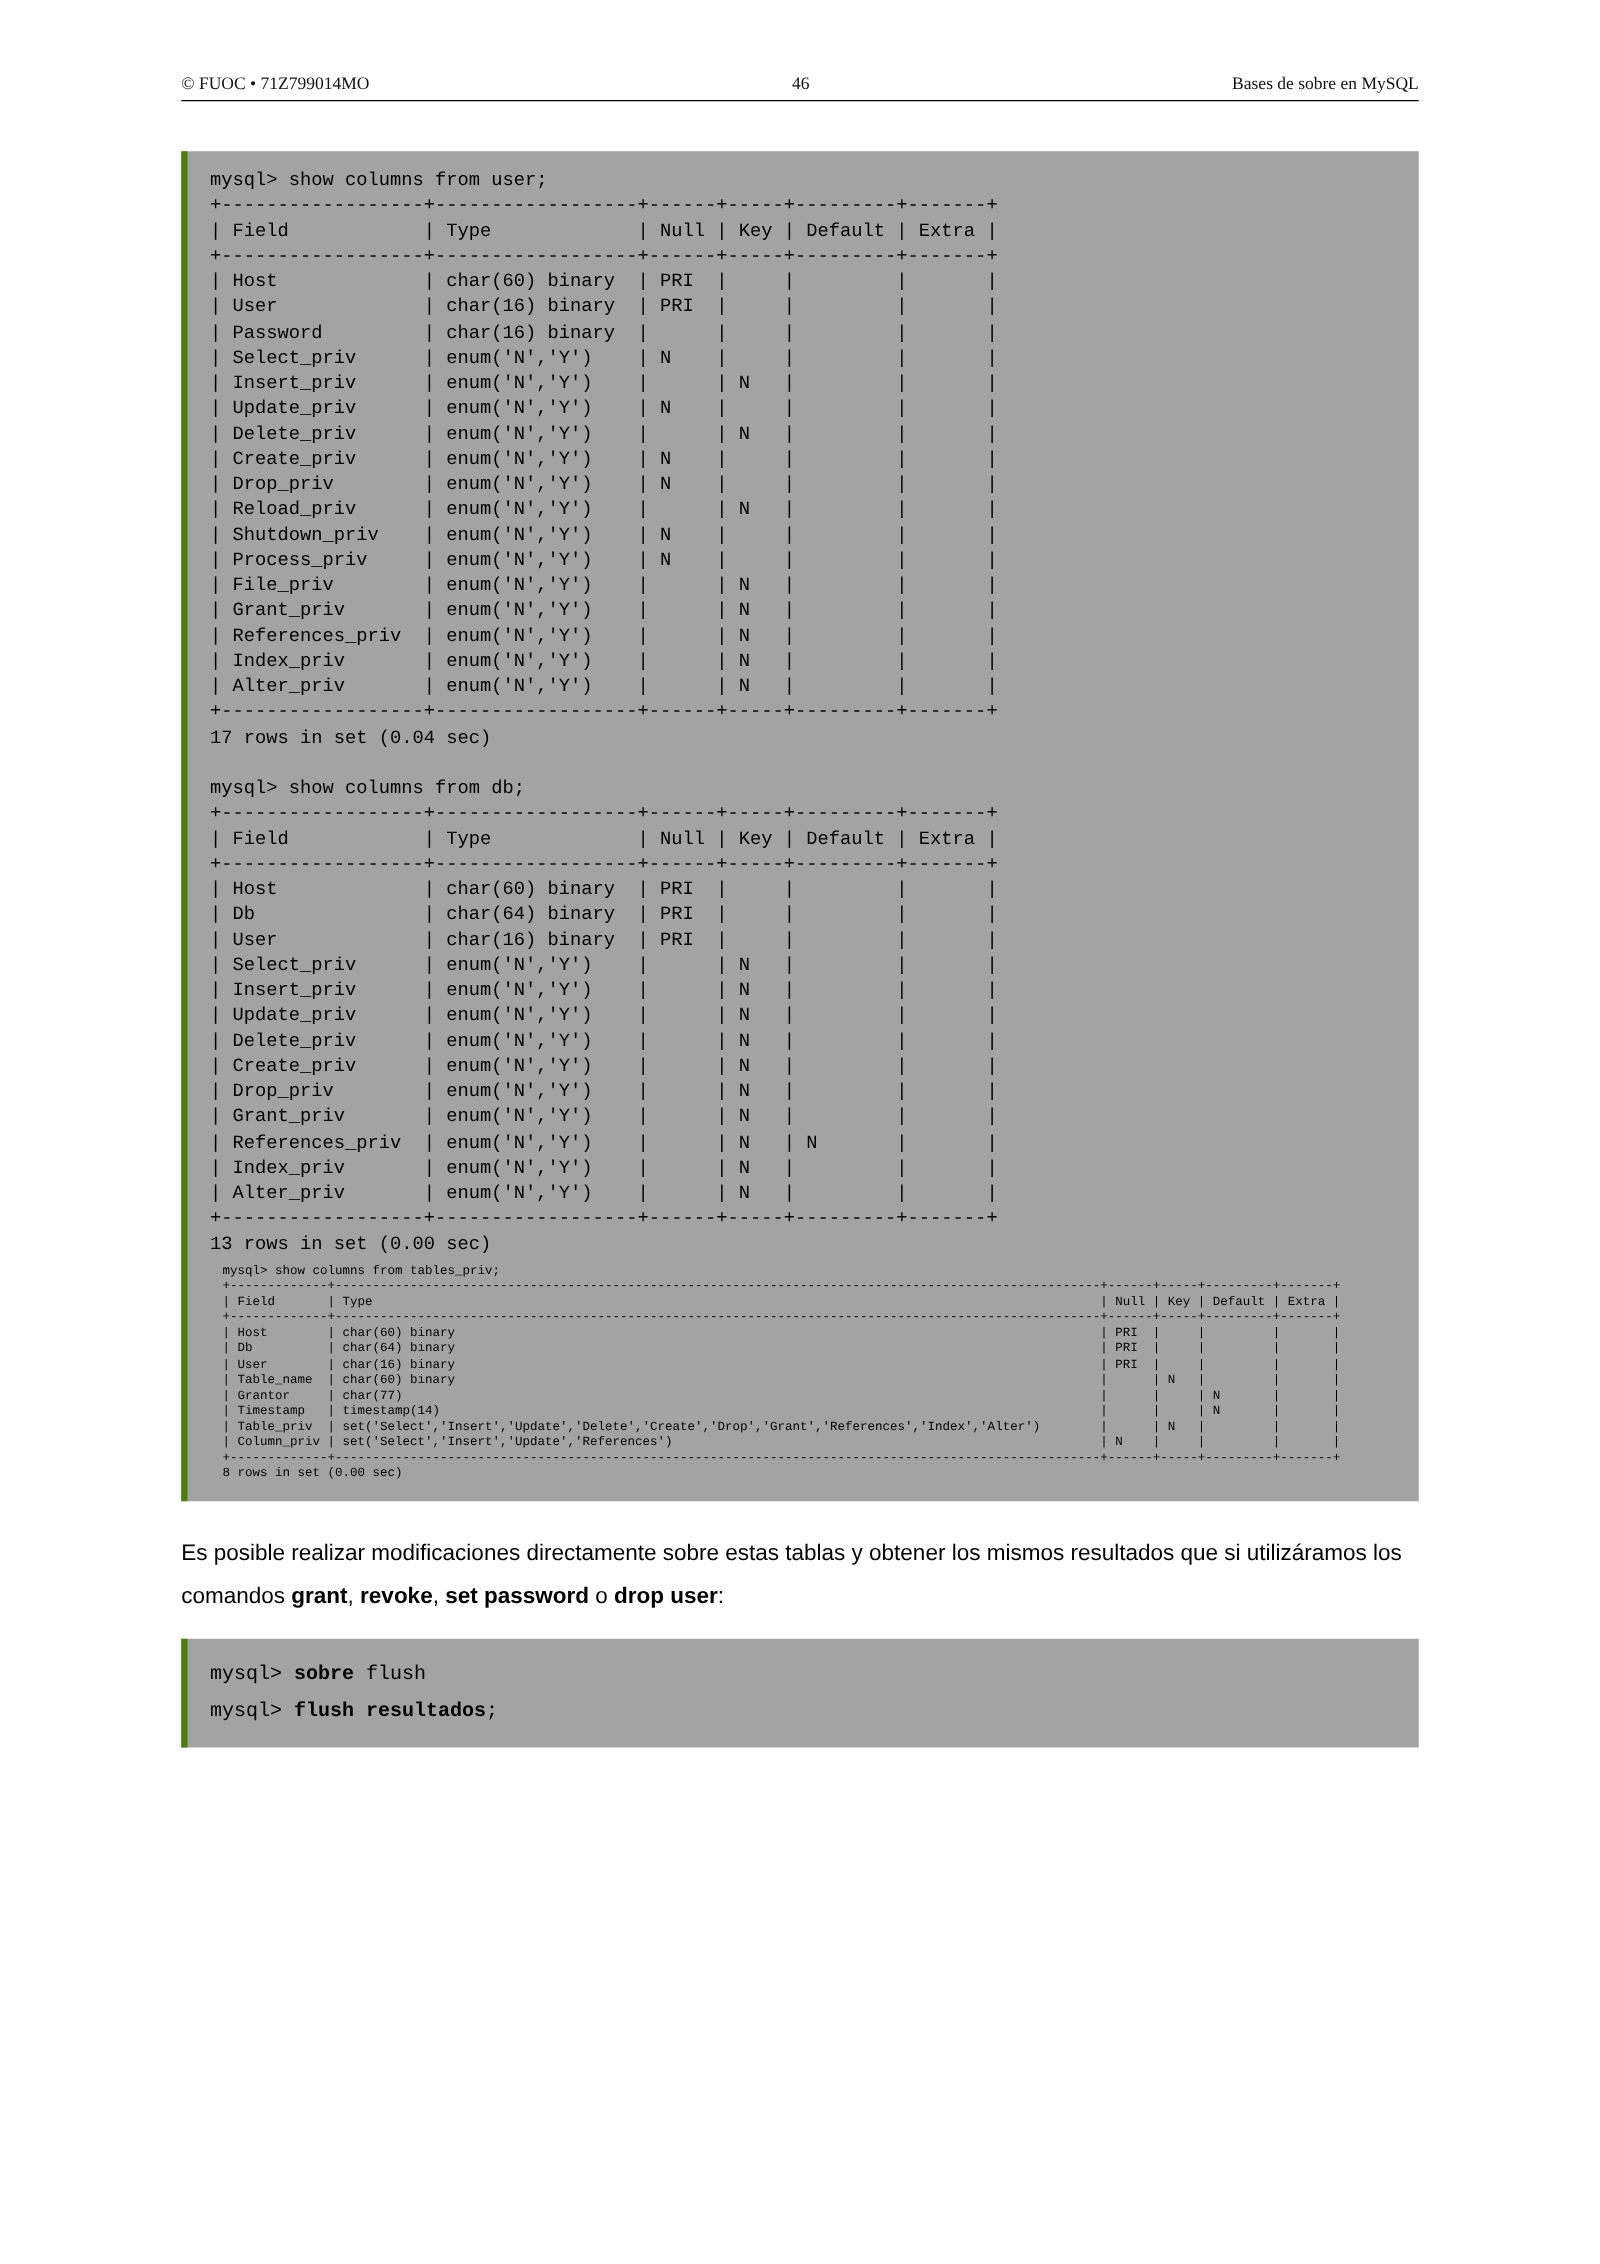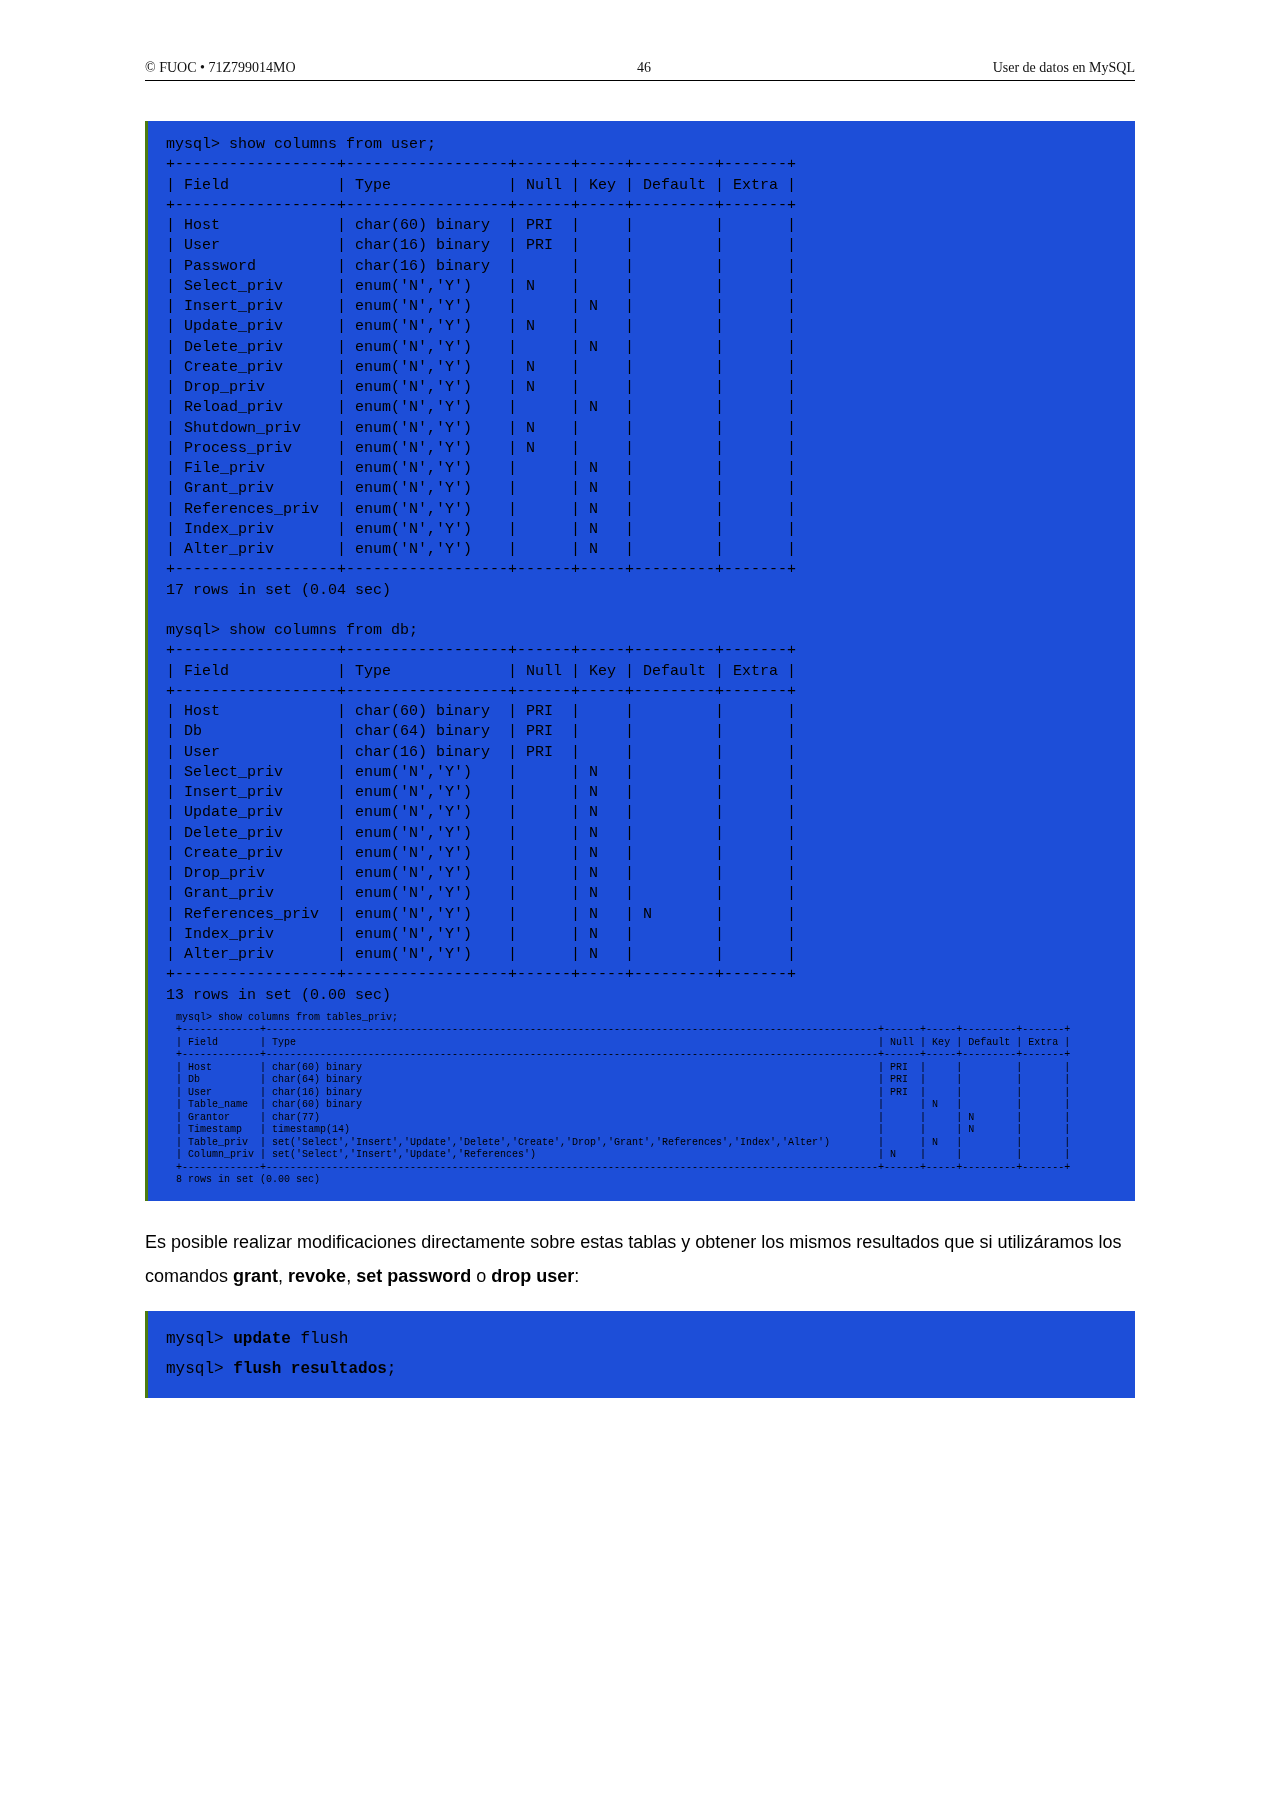--- a/index.html
+++ b/index.html
@@ -16,22 +16,22 @@
     font-family:"Times New Roman",serif;
     font-size:14px;
     color:#111;
     display:flex;
     justify-content:space-between;
     border-bottom:1px solid #000;
     padding-bottom:4px;
     margin-bottom:40px;
   }
   .code-box{
-    border-left:3px solid #4d7c0f;
-    background:#1d4ed8;
+    border-left:5px solid #4d7c0f;
+    background:#a3a3a3;
     padding:14px 18px 14px 18px;
     margin:18px 0 24px 0;
   }
   .mono{
     font-family:"Courier New",monospace;
     font-size:15px;
     white-space:pre;
     line-height:1.35;
     color:#000;
   }
@@ -52,21 +52,21 @@
   .b{font-weight:bold;}
   .code-box2 .mono{font-size:16px;line-height:1.85;}
 </style>
 </head>
 <body>
 <div class="page">
 
 <div class="hdr">
   <span>© FUOC • 71Z799014MO</span>
   <span>46</span>
-  <span>User de datos en MySQL</span>
+  <span>Bases de sobre en MySQL</span>
 </div>
 
 <div class="code-box">
   <div class="mono" id="codeblock1">mysql&gt; show columns from user;
 +------------------+------------------+------+-----+---------+-------+
 | Field            | Type             | Null | Key | Default | Extra |
 +------------------+------------------+------+-----+---------+-------+
 | Host             | char(60) binary  | PRI  |     |         |       |
 | User             | char(16) binary  | PRI  |     |         |       |
 | Password         | char(16) binary  |      |     |         |       |
@@ -121,17 +121,17 @@
 | Column_priv | set('Select','Insert','Update','References')                                                         | N    |     |         |       |
 +-------------+------------------------------------------------------------------------------------------------------+------+-----+---------+-------+
 8 rows in set (0.00 sec)</div>
 </div>
 
 <div class="body-text">
   <span>Es posible realizar modificaciones directamente sobre estas tablas y obtener los mismos resultados que si utilizáramos los comandos </span><span class="b">grant</span><span>, </span><span class="b">revoke</span><span>, </span><span class="b">set password</span><span> o </span><span class="b">drop user</span><span>:</span>
 </div>
 
 <div class="code-box code-box2">
-  <div class="mono"><span>mysql&gt; </span><span class="b">update</span><span> flush</span></div>
+  <div class="mono"><span>mysql&gt; </span><span class="b">sobre</span><span> flush</span></div>
   <div class="mono"><span>mysql&gt; </span><span class="b">flush resultados</span><span>;</span></div>
 </div>
 
 </div>
 
 </body></html>

